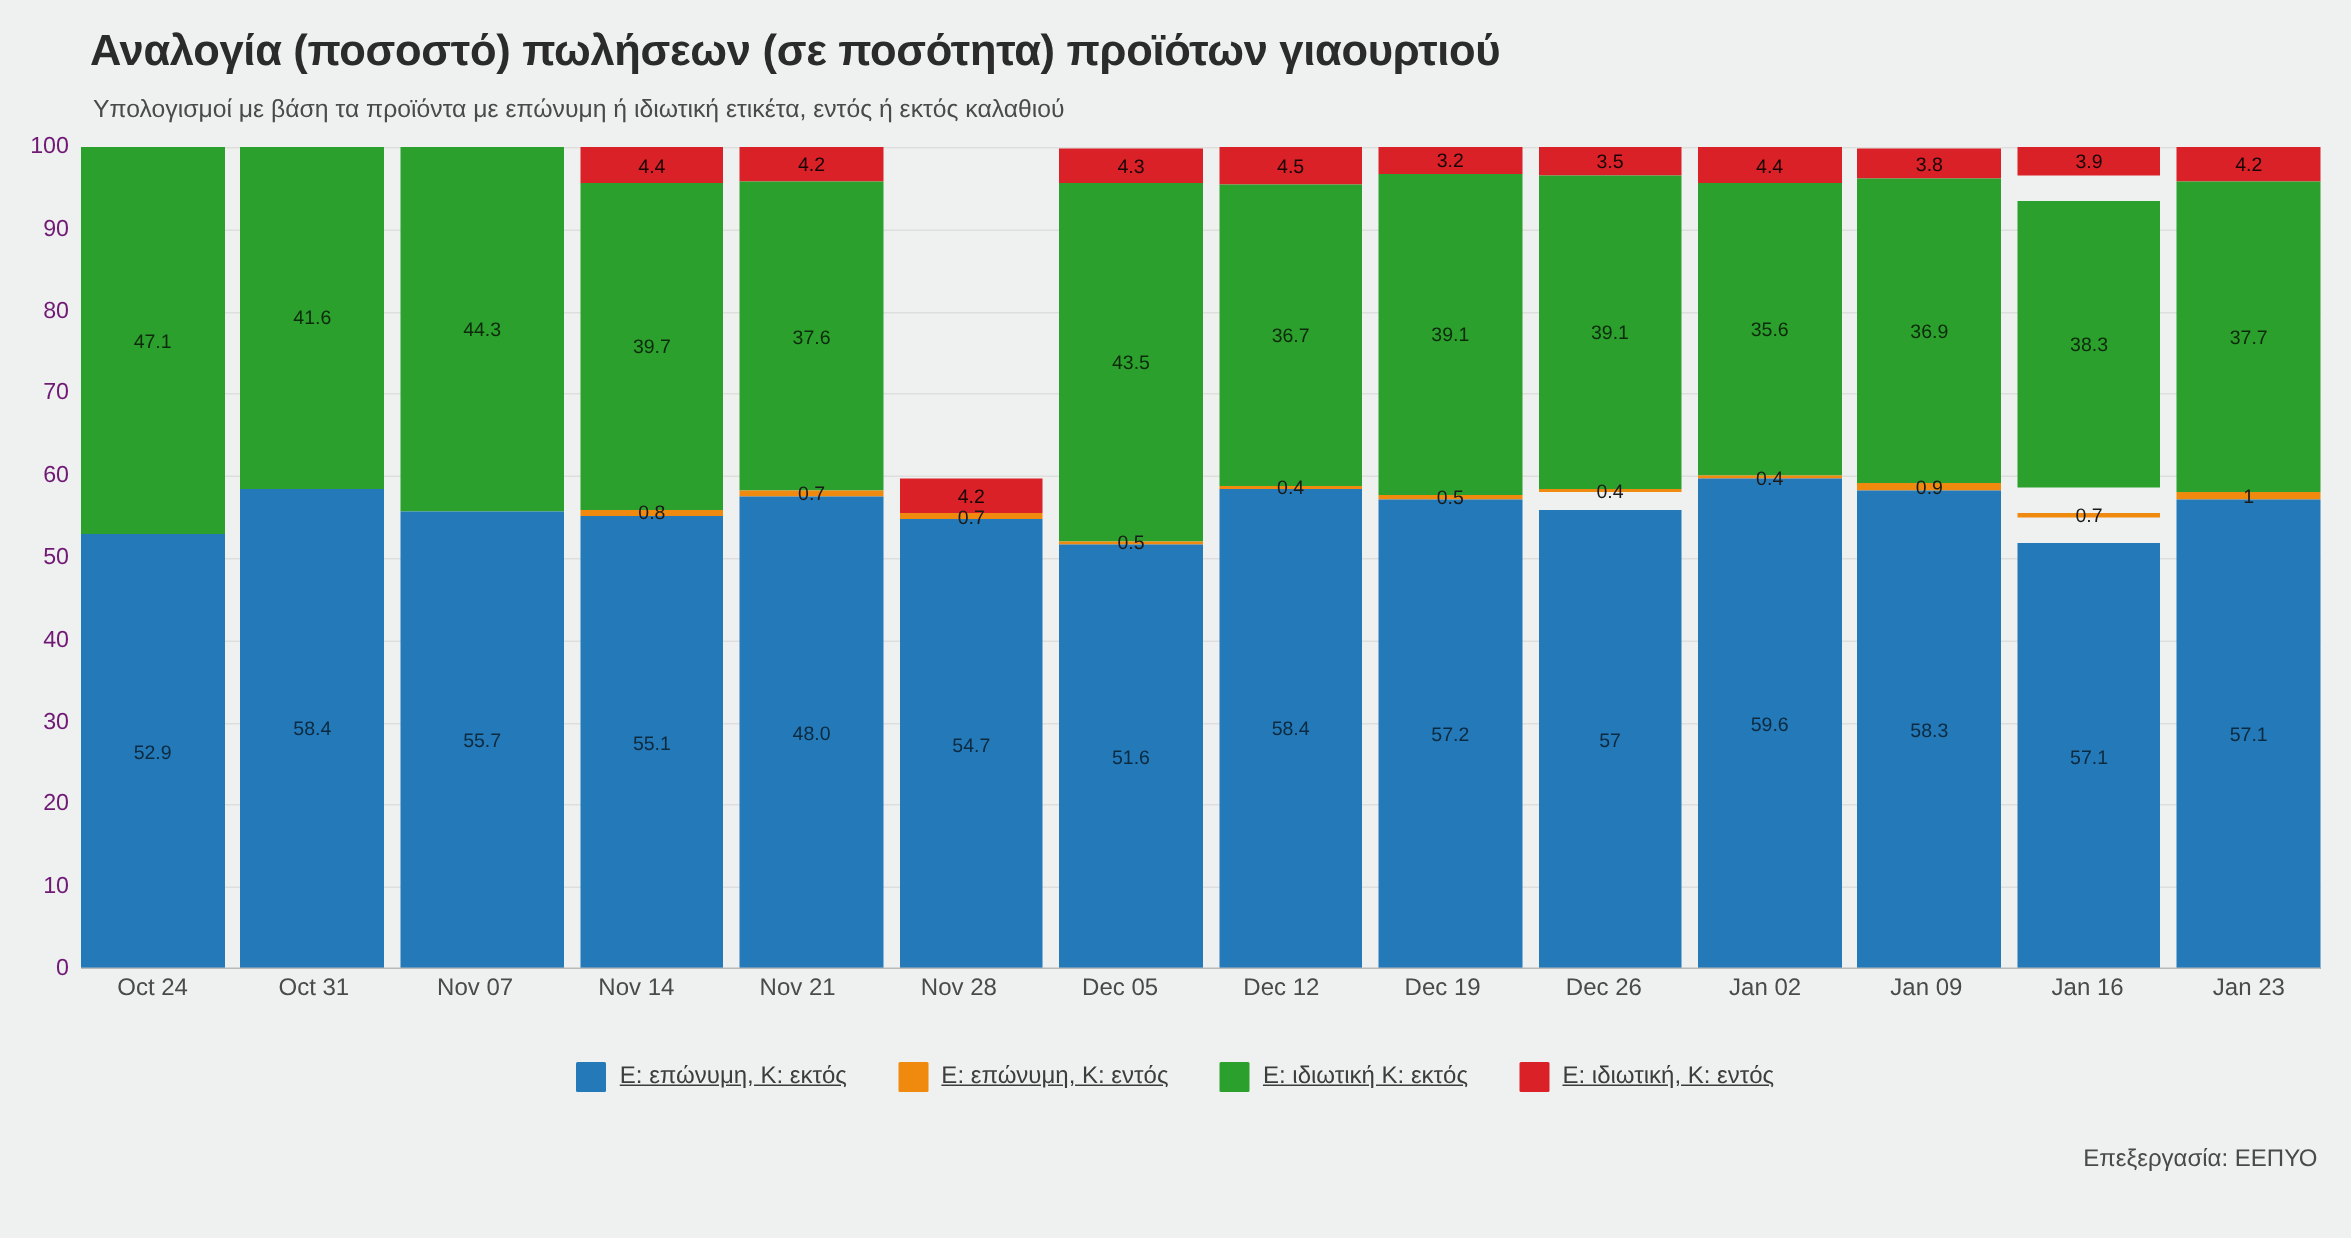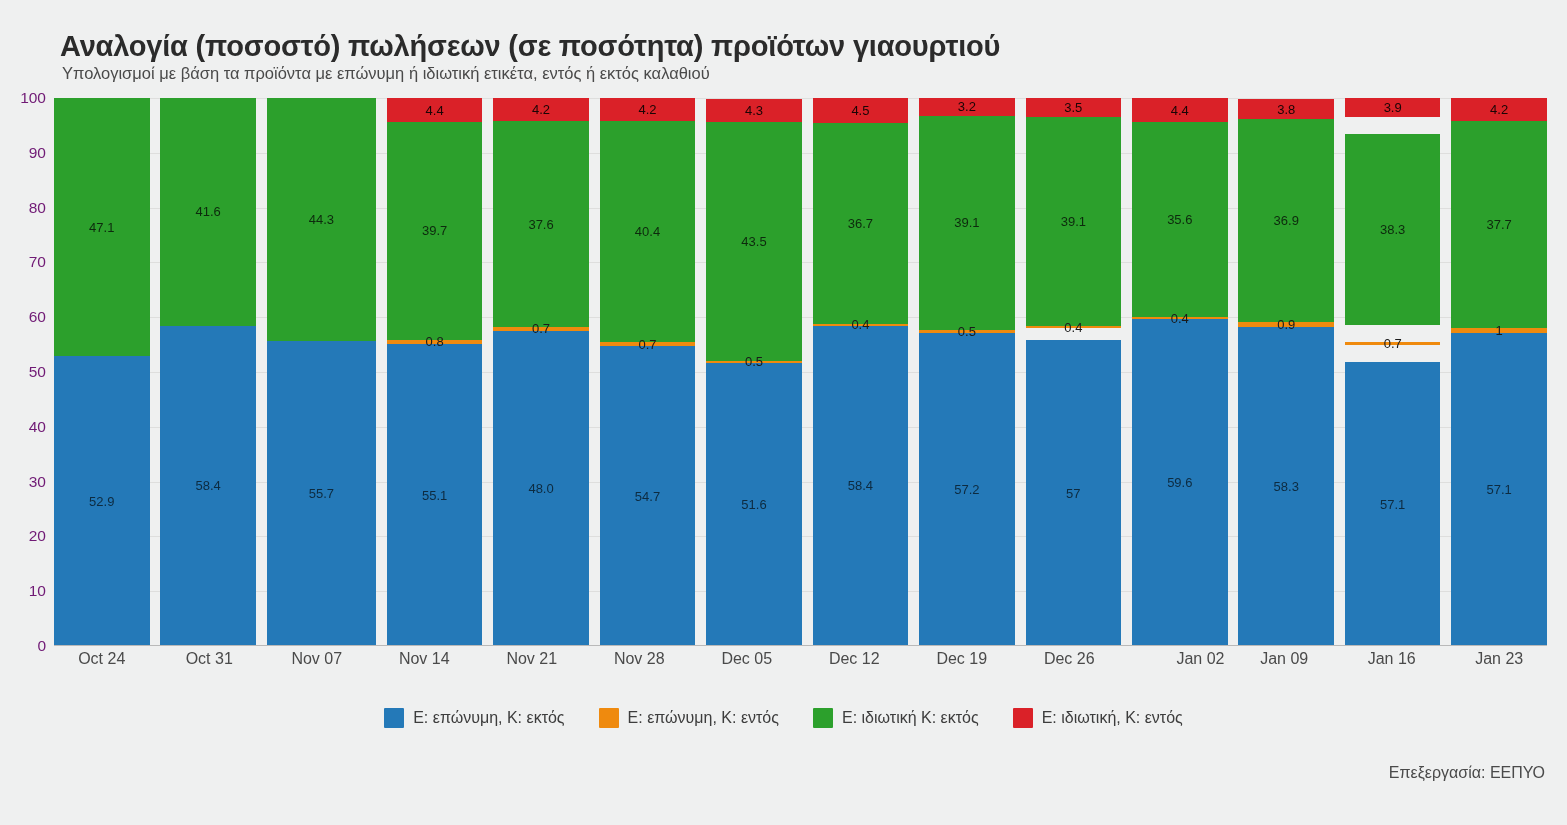--- a/index.html
+++ b/index.html
@@ -8,21 +8,21 @@
     background:#eff0f0;
     font-family:"Liberation Sans","DejaVu Sans",sans-serif;
     color:#3b3b3b;
     overflow:hidden;
     position:relative;
   }
   #stage{position:relative;width:1567px;height:825px;}
 
   
   #title{
-    position:absolute;left:60px;top:30px;
+    position:absolute;left:60px;top:18px;
     font-size:29px;font-weight:bold;color:#2b2b2b;
     letter-spacing:-0.2px;white-space:nowrap;
   }
   #subtitle{
     position:absolute;left:62px;top:64px;
     font-size:16.5px;font-weight:normal;color:#4a4a4a;
     white-space:nowrap;
   }
 
   
@@ -103,21 +103,21 @@
   }
 
   
   #legend{
     position:absolute;left:0;top:708px;width:1567px;
     display:flex;justify-content:center;align-items:center;
     gap:34px;
   }
   .legend-item{display:flex;align-items:center;gap:9px;}
   .legend-swatch{width:20px;height:20px;display:block;border-radius:1px;}
-  .legend-text{font-size:16px;color:#3d3d3d;white-space:nowrap;}
+  .legend-text{font-size:16px;color:#3d3d3d;white-space:nowrap;text-decoration:underline;}
 
   
   #footer{
     position:absolute;right:22px;top:762px;
     text-align:right;
     font-size:16px;color:#4a4a4a;line-height:1.32;
   }
   #footer div{white-space:nowrap;}
 </style>
 </head>
@@ -205,23 +205,20 @@
             <span class="seg-label">0.7</span>
           </div>
           <div class="seg s-blue" style="height: 315.1px;">
             <span class="seg-label">48.0</span>
           </div>
         </div>
         <div class="bar-col" style="width: 95.5px;">
           <div class="seg s-red" style="height: 23.016px;">
             <span class="seg-label">4.2</span>
           </div>
-          <div class="seg s-green" style="height: 221.392px;">
-            <span class="seg-label">40.4</span>
-          </div>
           <div class="seg s-orange thin" style="height: 3.836px;">
             <span class="seg-label">0.7</span>
           </div>
           <div class="seg s-blue" style="height: 299.756px;">
             <span class="seg-label">54.7</span>
           </div>
         </div>
         <div class="bar-col" style="width: 95.5px;">
           <div class="seg s-red" style="height: 23.564px;">
             <span class="seg-label">4.3</span>
@@ -342,21 +339,21 @@
       <div class="xlabel" style="width: 95.5px;">Oct 24</div>
       <div class="xlabel" style="width: 95.5px;">Oct 31</div>
       <div class="xlabel" style="width: 95.5px;">Nov 07</div>
       <div class="xlabel" style="width: 95.5px;">Nov 14</div>
       <div class="xlabel" style="width: 95.5px;">Nov 21</div>
       <div class="xlabel" style="width: 95.5px;">Nov 28</div>
       <div class="xlabel" style="width: 95.5px;">Dec 05</div>
       <div class="xlabel" style="width: 95.5px;">Dec 12</div>
       <div class="xlabel" style="width: 95.5px;">Dec 19</div>
       <div class="xlabel" style="width: 95.5px;">Dec 26</div>
-      <div class="xlabel" style="width: 95.5px; text-align: right;">Jan 02</div>
+      <div class="xlabel" style="width: 95.5px;">Jan 02</div>
       <div class="xlabel" style="width: 95.5px;">Jan 09</div>
       <div class="xlabel" style="width: 95.5px;">Jan 16</div>
       <div class="xlabel" style="width: 95.5px;">Jan 23</div>
     </div>
 
   <div id="legend">
       <div class="legend-item">
         <span class="legend-swatch" style="background: rgb(36, 121, 184);"></span>
         <span class="legend-text">Ε: επώνυμη, Κ: εκτός</span>
       </div>

